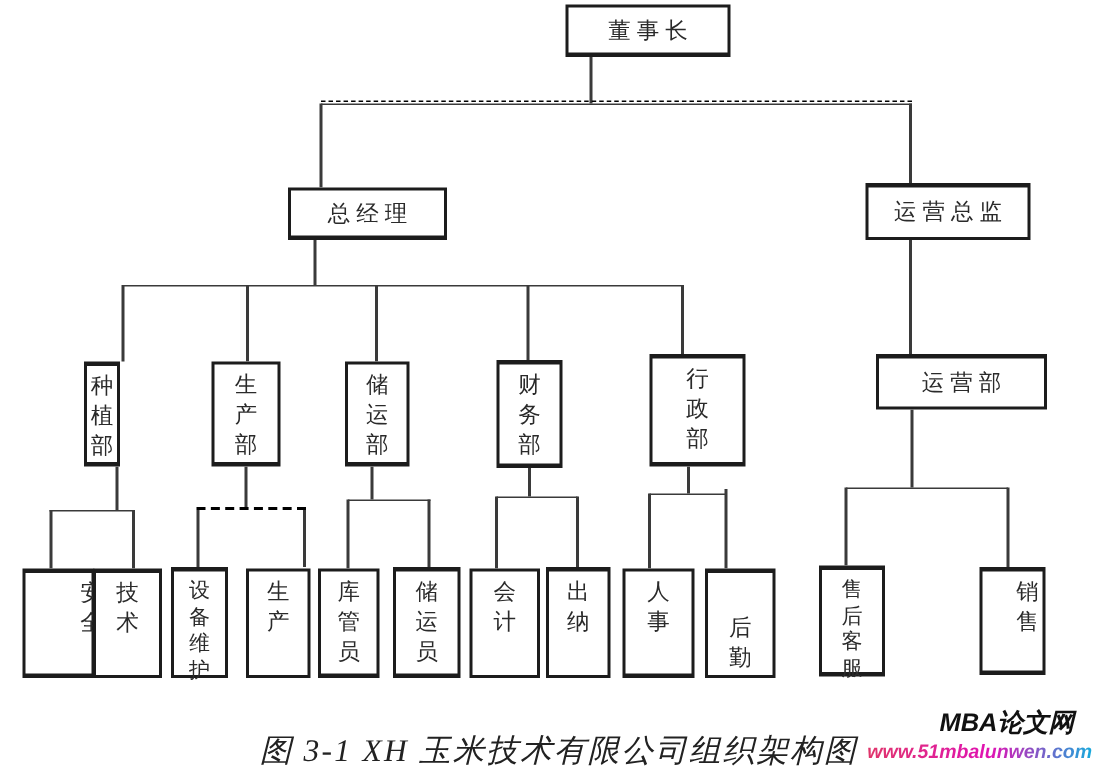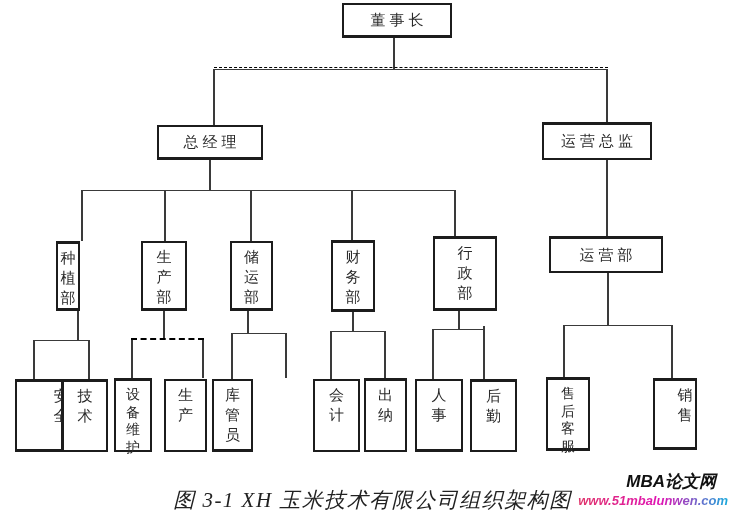--- a/index.html
+++ b/index.html
@@ -15,21 +15,21 @@
   .box{
     position:absolute;
     box-sizing:border-box;
     border:2px solid #1c1c1c;
     background:#ffffff;
     display:flex;
     justify-content:center;
     font-size:15px;
     color:#2a2a2a;
   }
-  .box.hbox{align-items:center;letter-spacing:4px;text-indent:4px;}
+  .box.hbox{align-items:center;letter-spacing:4px;text-indent:4px;margin-left:35px;}
   .box.vbox{align-items:flex-start;padding-top:5px;}
   .vtext{
     display:inline-block;
     width:1.1em;
     word-break:break-all;
     overflow-wrap:anywhere;
     line-height:1.32;
     text-align:center;
   }
   .small .vtext{line-height:1.25;}
@@ -162,30 +162,33 @@
   </div>
   <div class="box vbox small b-top3" style="left:114px;top:378px;width:38px;height:74px;font-size:14px;">
     <span class="vtext">设备维护</span>
   </div>
   <div class="box vbox" style="left:164px;top:379px;width:43px;height:73px;">
     <span class="vtext">生产</span>
   </div>
   <div class="box vbox b-bot3" style="left:212px;top:379px;width:41px;height:73px;">
     <span class="vtext">库管员</span>
   </div>
+  <div class="box vbox b-top3 b-bot3" style="left:262px;top:378px;width:45px;height:74px;">
+    <span class="vtext">储运员</span>
+  </div>
   <div class="box vbox" style="left:313px;top:379px;width:47px;height:73px;">
     <span class="vtext">会计</span>
   </div>
   <div class="box vbox b-top3" style="left:364px;top:378px;width:43px;height:74px;">
     <span class="vtext">出纳</span>
   </div>
   <div class="box vbox b-bot3" style="left:415px;top:379px;width:48px;height:73px;">
     <span class="vtext">人事</span>
   </div>
-  <div class="box vbox b-top3" style="left:470px;top:379px;width:47px;height:73px;">
+  <div class="box vbox b-top3" style="left:470px;top:379px;width:47px;height:73px;align-items:flex-end;">
     <span class="vtext">后勤</span>
   </div>
   <div class="box vbox small b-top3 b-bot3" style="left:546px;top:377px;width:44px;height:74px;font-size:14px;">
     <span class="vtext">售后客服</span>
   </div>
   <div class="box vbox b-top3 b-bot3" style="left:653px;top:378px;width:44px;height:72px;padding-left:20px;">
     <span class="vtext">销售</span>
   </div>
 
   <div class="caption">图 3-1 XH 玉米技术有限公司组织架构图</div>

